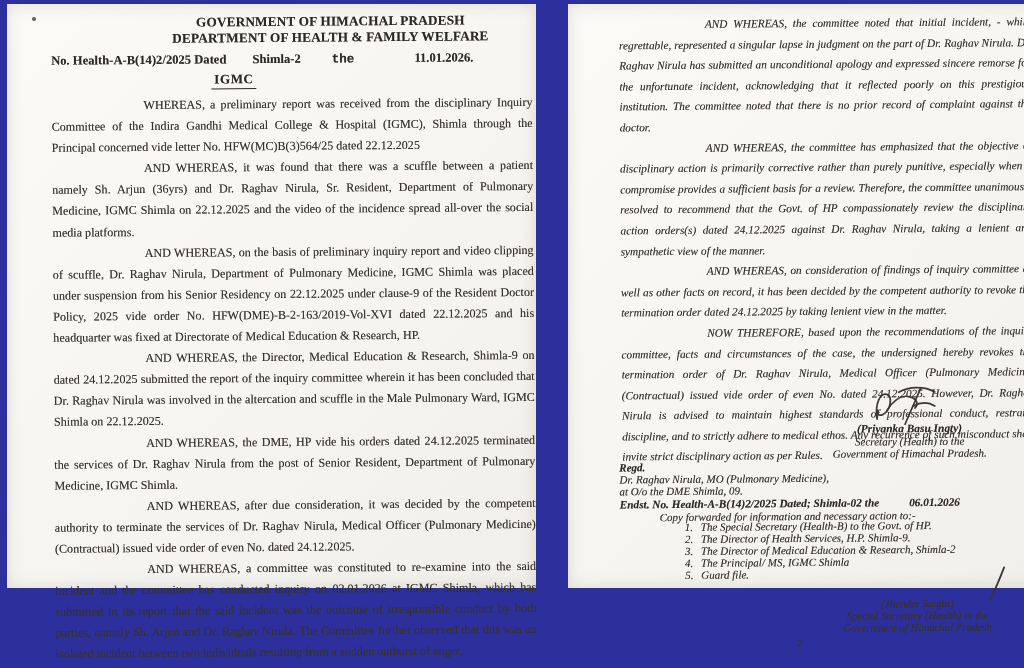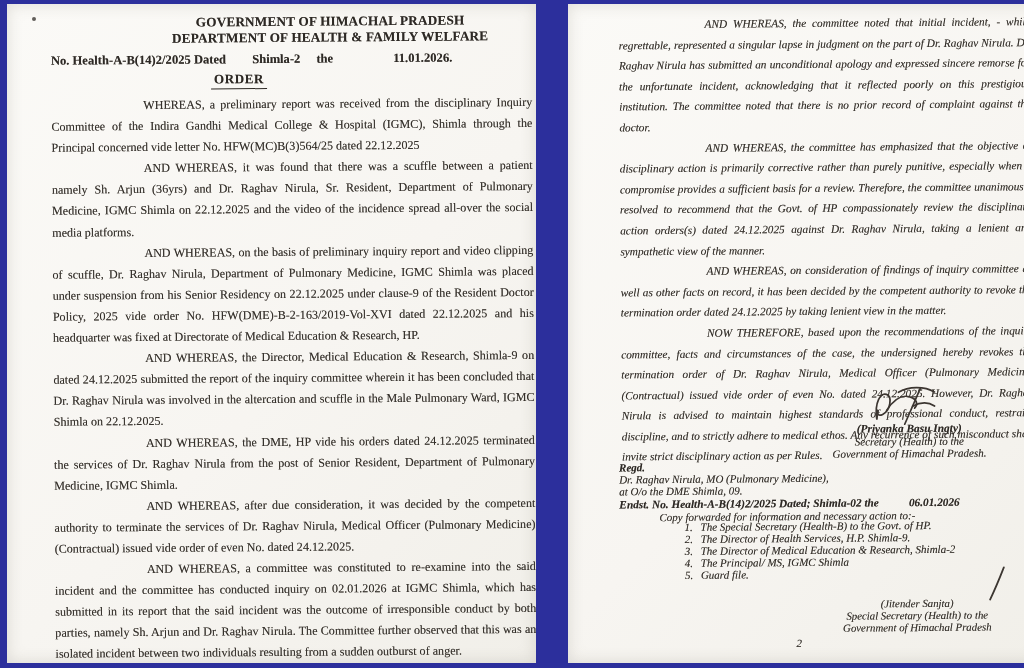--- a/index.html
+++ b/index.html
@@ -2,35 +2,35 @@
 <html><head>
 <meta charset="utf-8">
 <style>
   html,body { margin:0; padding:0; background:#1d1f6e; }
   .scene {
     position:relative; width:1024px; height:668px; overflow:hidden;
     background:#2c2f9c;
     font-family:"Liberation Serif","DejaVu Serif",serif;
   }
   .page {
-    position:absolute; top:4px; height:659px;
+    position:absolute; top:4px; height:584px;
     background:linear-gradient(135deg,#fbfaf7 0%,#f7f5f1 55%,#f1efe9 100%);
     box-shadow: inset 0 0 16px rgba(95,88,70,.18);
   }
   .page1 { left:7px;  width:529px; }
   .page2 { left:568px; width:473px;font-style:italic; }
   .content { position:absolute; inset:0; transform:rotate(-0.45deg); color:#34302b;
              text-shadow:0 0 .5px rgba(70,62,54,.55); }
   
   .col1 { margin:10px 4px 0 46px; width:481px; }
   .hdr { font-weight:bold; font-size:13.2px; line-height:15.5px; text-align:center;
          margin-left:78px; letter-spacing:.2px; color:#2d2925; }
   .refline { font-weight:bold; font-size:12.6px; margin-top:7px; white-space:nowrap; color:#2d2925; }
   .refline .sp2 { margin-left:26px;text-align:right; }
-  .refline .sp3 { margin-left:16px; }
+  .refline .sp3 { margin-left:31px;font-family:Liberation Mono, monospace; }
   .refline .sp4 { margin-left:60px; }
   .order-title { display:inline-block; margin:4px 0 0 160px; font-weight:bold; font-size:13px;
                  letter-spacing:.6px; border-bottom:1.7px solid #2d2925; padding:0 3px 1px; color:#2d2925; }
   .body1 { margin-top:5px; }
   .body1 p { margin:0; text-indent:92px; text-align:justify; font-size:12.1px; line-height:21.1px; }
   .speck { position:absolute; left:25px; top:13px; width:4px; height:4px;
            background:#45423e; border-radius:50%; opacity:.85; }
   
   .body2 { position:absolute; left:53px; top:9px; width:412px; }
   .body2 p { margin:0; text-indent:86px; text-align:justify; font-size:11.3px; line-height:20.6px; }
@@ -64,21 +64,21 @@
     <div class="content">
       <div class="col1">
         <div class="hdr">
           <div>GOVERNMENT OF HIMACHAL PRADESH</div>
           <div>DEPARTMENT OF HEALTH &amp; FAMILY WELFARE</div>
         </div>
         <div class="refline">
           <span>No. Health-A-B(14)2/2025 Dated</span><span class="sp2">Shimla-2</span><span class="sp3">the</span><span class="sp4">11.01.2026.</span>
         </div>
         <div>
-          <span class="order-title">ORDER</span>
+          <span class="order-title">IGMC</span>
         </div>
         <div class="body1">
           <p>WHEREAS, a preliminary report was received from the disciplinary Inquiry Committee of the Indira Gandhi Medical College &amp; Hospital (IGMC), Shimla through the Principal concerned vide letter No. HFW(MC)B(3)564/25 dated 22.12.2025</p>
           <p>AND WHEREAS, it was found that there was a scuffle between a patient namely Sh. Arjun (36yrs) and Dr. Raghav Nirula, Sr. Resident, Department of Pulmonary Medicine, IGMC Shimla on 22.12.2025 and the video of the incidence spread all-over the social media platforms.</p>
           <p>AND WHEREAS, on the basis of preliminary inquiry report and video clipping of scuffle, Dr. Raghav Nirula, Department of Pulmonary Medicine, IGMC Shimla was placed under suspension from his Senior Residency on 22.12.2025 under clause-9 of the Resident Doctor Policy, 2025 vide order No. HFW(DME)-B-2-163/2019-Vol-XVI dated 22.12.2025 and his headquarter was fixed at Directorate of Medical Education &amp; Research, HP.</p>
           <p>AND WHEREAS, the Director, Medical Education &amp; Research, Shimla-9 on dated 24.12.2025 submitted the report of the inquiry committee wherein it has been concluded that Dr. Raghav Nirula was involved in the altercation and scuffle in the Male Pulmonary Ward, IGMC Shimla on 22.12.2025.</p>
           <p>AND WHEREAS, the DME, HP vide his orders dated 24.12.2025 terminated the services of Dr. Raghav Nirula from the post of Senior Resident, Department of Pulmonary Medicine, IGMC Shimla.</p>
           <p>AND WHEREAS, after due consideration, it was decided by the competent authority to terminate the services of Dr. Raghav Nirula, Medical Officer (Pulmonary Medicine) (Contractual) issued vide order of even No. dated 24.12.2025.</p>
           <p>AND WHEREAS, a committee was constituted to re-examine into the said incident and the committee has conducted inquiry on 02.01.2026 at IGMC Shimla, which has submitted in its report that the said incident was the outcome of irresponsible conduct by both parties, namely Sh. Arjun and Dr. Raghav Nirula. The Committee further observed that this was an isolated incident between two individuals resulting from a sudden outburst of anger.</p>
         </div>

